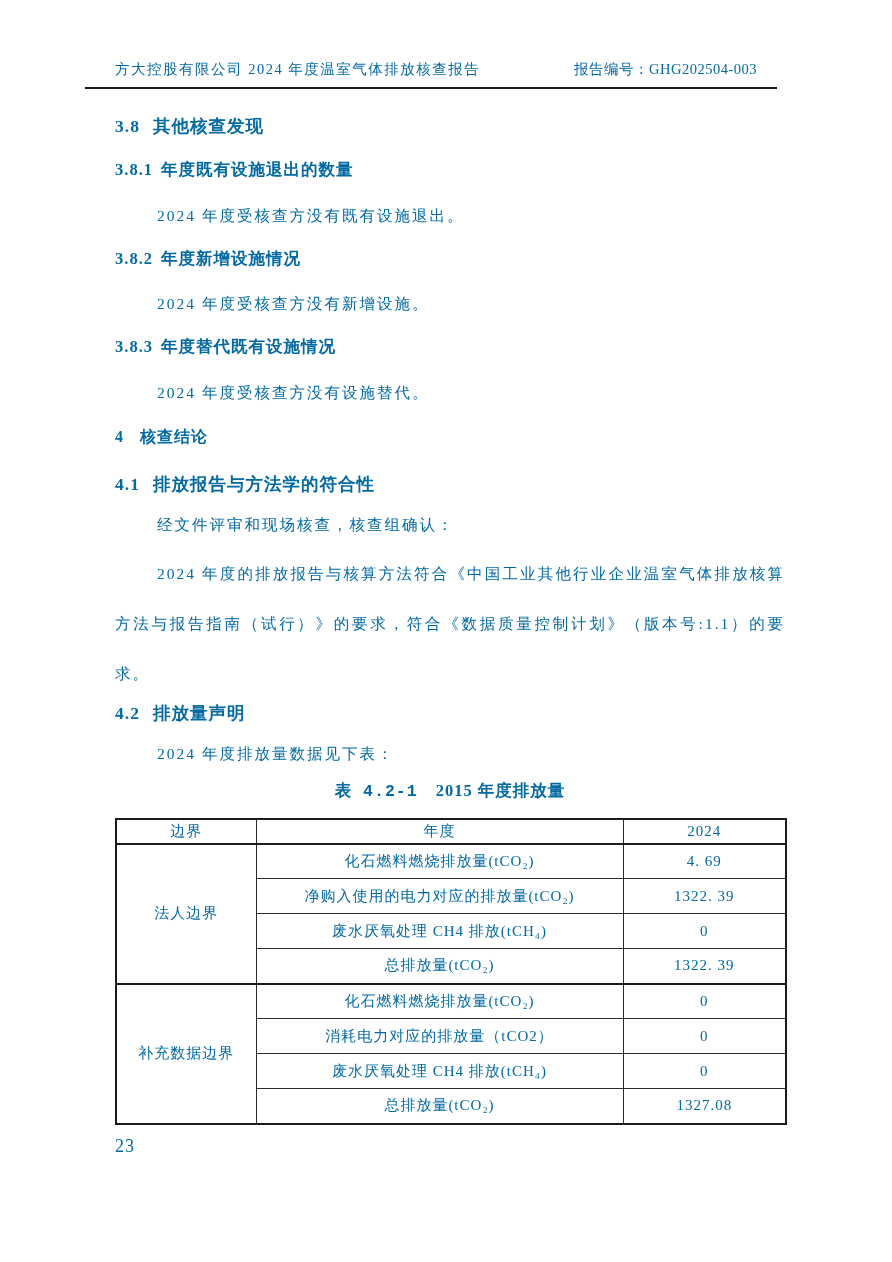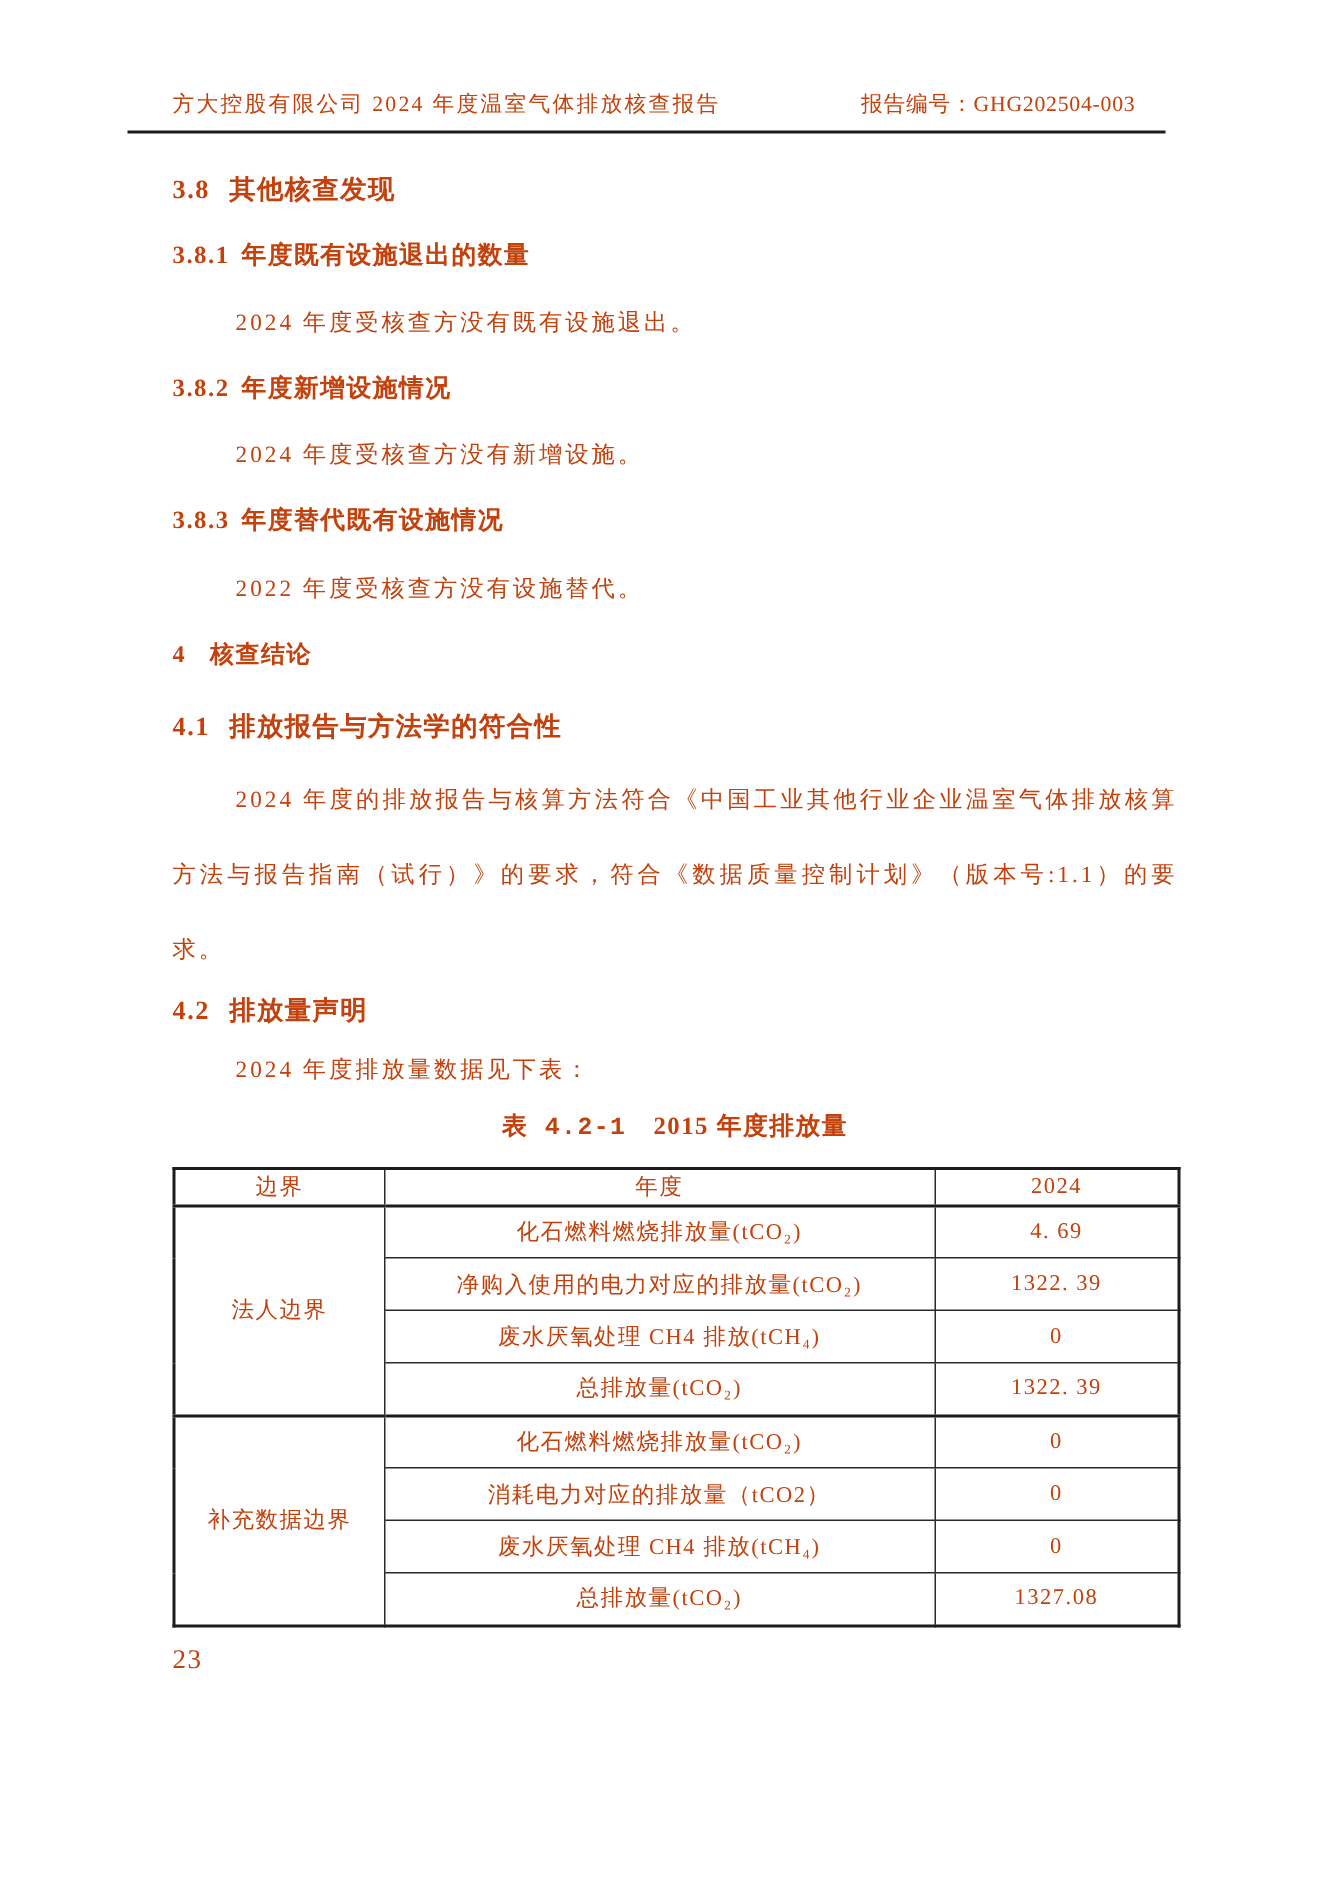--- a/index.html
+++ b/index.html
@@ -4,21 +4,21 @@
 <style>
   * { margin: 0; padding: 0; box-sizing: border-box; }
   html, body { background: #e8e8e8; }
   .page {
     position: relative;
     width: 892px;
     height: 1262px;
     margin: 0 auto;
     background: #ffffff;
     font-family: "Liberation Serif", "DejaVu Serif", serif;
-    color: #c2410c;
+    color: #0369a1;
     overflow: hidden;
   }
   
   .doc-header {
     margin: 0 115px 0 85px;
     padding: 60px 0 8px 0;
     border-bottom: 2px solid #1c1c1c;
   }
   .doc-header-row {
     display: flex;
@@ -118,29 +118,30 @@
     <p class="para">2024 年度受核查方没有既有设施退出。</p>
 
     <div class="h3">
       <span class="num">3.8.2</span><span>年度新增设施情况</span>
     </div>
     <p class="para">2024 年度受核查方没有新增设施。</p>
 
     <div class="h3">
       <span class="num">3.8.3</span><span>年度替代既有设施情况</span>
     </div>
-    <p class="para">2022 年度受核查方没有设施替代。</p>
+    <p class="para">2024 年度受核查方没有设施替代。</p>
 
     <div class="h1">
       <span class="num">4</span><span>核查结论</span>
     </div>
 
     <div class="h2">
       <span class="num">4.1</span><span>排放报告与方法学的符合性</span>
     </div>
+    <p class="para tight">经文件评审和现场核查，核查组确认：</p>
     <p class="para multiline">2024 年度的排放报告与核算方法符合《中国工业其他行业企业温室气体排放核算方法与报告指南（试行）》的要求，符合《数据质量控制计划》（版本号:1.1）的要求。</p>
 
     <div class="h2 after-para">
       <span class="num">4.2</span><span>排放量声明</span>
     </div>
     <p class="para tight">2024 年度排放量数据见下表：</p>
 
     <div class="table-caption">
       <span class="cap-num">表 4.2-1</span><span>2015 年度排放量</span>
     </div>

